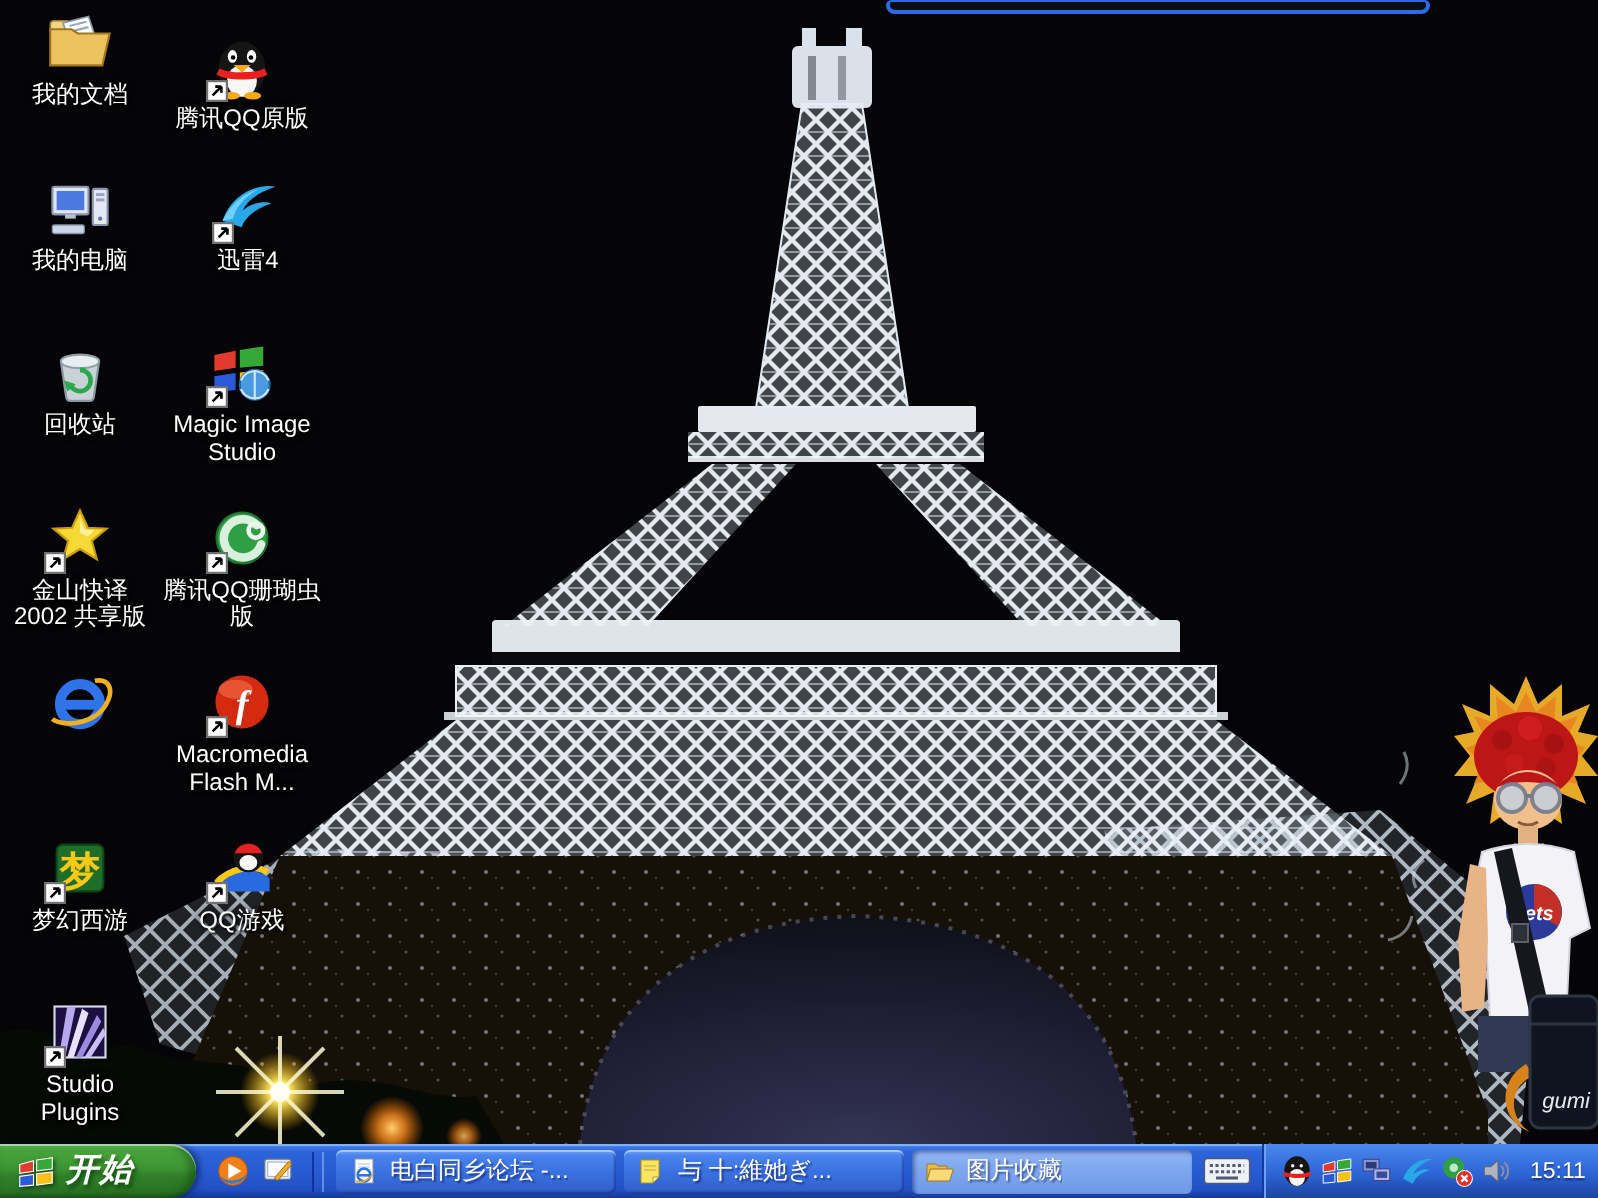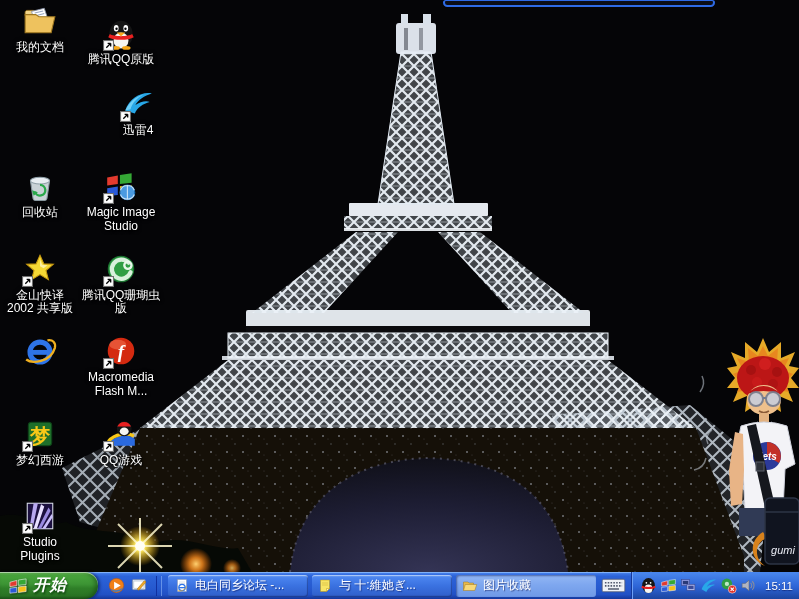--- a/index.html
+++ b/index.html
@@ -345,21 +345,30 @@
     <span class="icon-art">
       <svg class="icon-svg" viewBox="0 0 32 32">
             <use href="#sym-qq"></use>
           </svg>
       <svg class="badge" viewBox="0 0 10 10">
             <use href="#sym-badge"></use>
           </svg>
     </span>
     <span class="icon-label">腾讯QQ原版</span>
   </div>
-      <div class="desktop-icon" style="left: 98px; top: 86.5px;">
+      <div class="desktop-icon" style="left: 0px; top: 86.5px;">
+    <span class="icon-art">
+      <svg class="icon-svg" viewBox="0 0 32 32">
+            <use href="#sym-mycomputer"></use>
+          </svg>
+
+    </span>
+    <span class="icon-label">我的电脑</span>
+  </div>
+      <div class="desktop-icon" style="left: 84px; top: 86.5px;">
     <span class="icon-art">
       <svg class="icon-svg" viewBox="0 0 32 32">
             <use href="#sym-thunder"></use>
           </svg>
       <svg class="badge" viewBox="0 0 10 10">
             <use href="#sym-badge"></use>
           </svg>
     </span>
     <span class="icon-label">迅雷4</span>
   </div>

